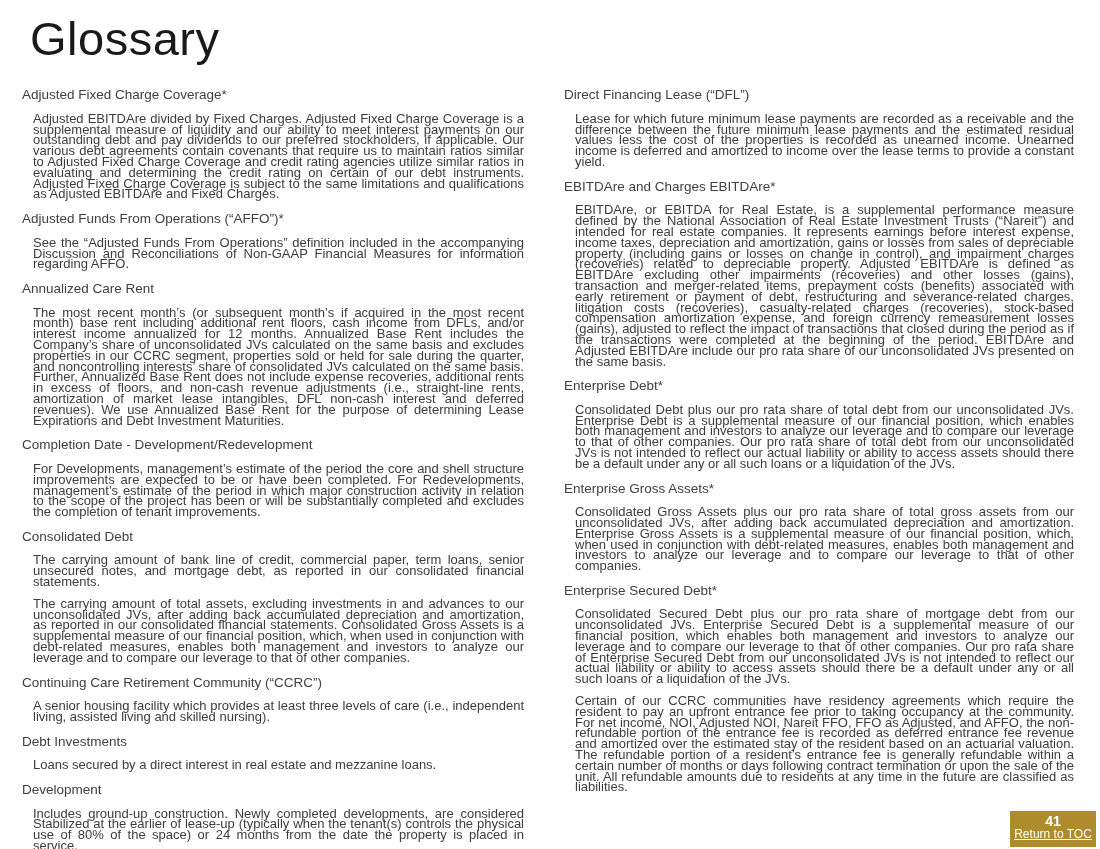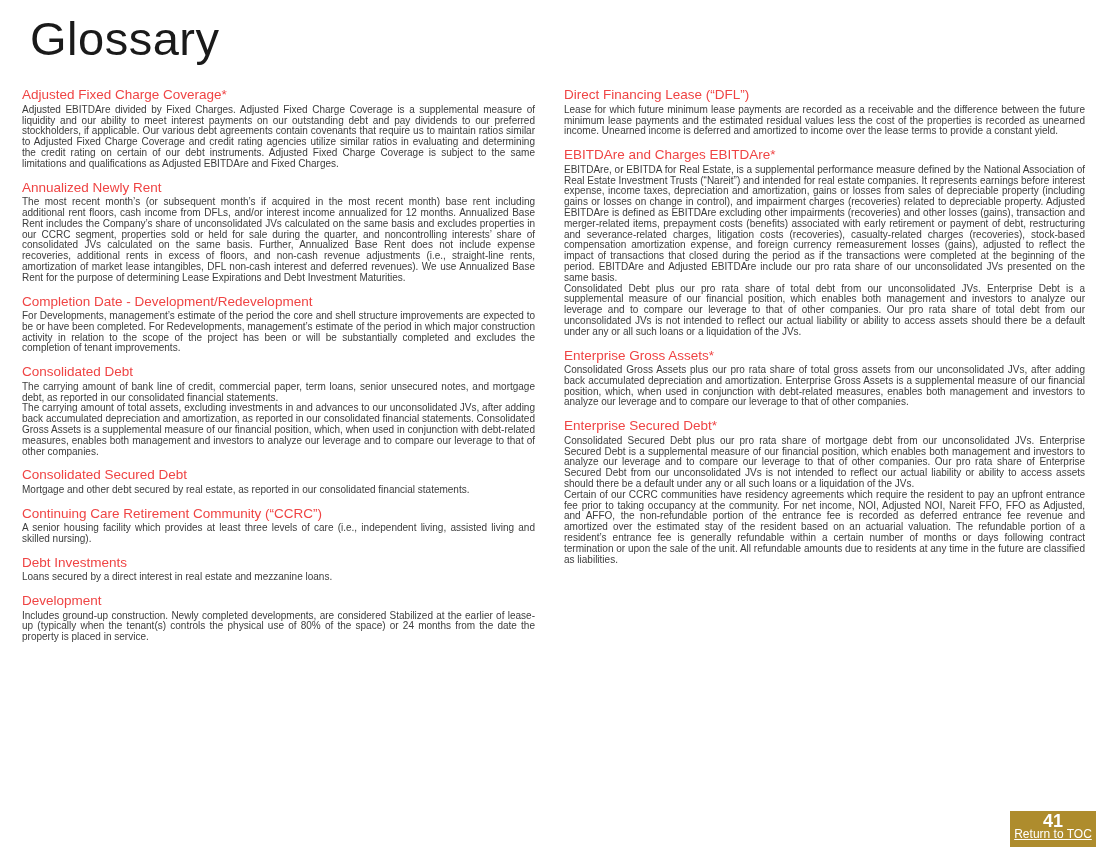--- a/index.html
+++ b/index.html
@@ -22,43 +22,43 @@
   .columns {
     display:grid;
     grid-template-columns:513px 1fr;
     column-gap:29px;
     margin:24px 15px 0 22px;
   }
   .entry .term {
     margin:10px 0 2px 0;
     font-size:13.5px;
     font-weight:400;
-    color:#ef4444;
+    color:#404040;
     line-height:1.15;
   }
   .entry:first-child .term { margin-top:0; }
   .entry .def {
-    margin:0;
-    font-size:10px;
+    margin:11px;
+    font-size:13px;
     line-height:10.8px;
     color:#3c3c3c;
     text-align:justify;
   }
   .page-badge {
     position:absolute;
     right:4px; bottom:2px;
     width:86px; height:36px;
     background:#ae8c2d;
     color:#ffffff;
     text-align:center;
     box-sizing:border-box;
     padding-top:3px;
   }
   .page-number {
-    font-size:18px;
+    font-size:14px;
     font-weight:700;
     line-height:15px;
   }
   .toc-link {
     display:block;
     font-size:12px;
     line-height:10px;
     color:#ffffff;
     text-decoration:underline;
     cursor:pointer;
@@ -72,37 +72,37 @@
   <h1 class="page-title">Glossary</h1>
 
   <div class="columns">
 
     <div class="col">
       <section class="entry">
         <h2 class="term">Adjusted Fixed Charge Coverage*</h2>
         <p class="def">Adjusted EBITDAre divided by Fixed Charges. Adjusted Fixed Charge Coverage is a supplemental measure of liquidity and our ability to meet interest payments on our outstanding debt and pay dividends to our preferred stockholders, if applicable. Our various debt agreements contain covenants that require us to maintain ratios similar to Adjusted Fixed Charge Coverage and credit rating agencies utilize similar ratios in evaluating and determining the credit rating on certain of our debt instruments. Adjusted Fixed Charge Coverage is subject to the same limitations and qualifications as Adjusted EBITDAre and Fixed Charges.</p>
       </section>
       <section class="entry">
-        <h2 class="term">Annualized Newly Rent</h2>
+        <h2 class="term">Adjusted Funds From Operations (“AFFO”)*</h2>
+        <p class="def">See the “Adjusted Funds From Operations” definition included in the accompanying Discussion and Reconciliations of Non-GAAP Financial Measures for information regarding AFFO.</p>
+      </section>
+      <section class="entry">
+        <h2 class="term">Annualized Care Rent</h2>
         <p class="def">The most recent month’s (or subsequent month’s if acquired in the most recent month) base rent including additional rent floors, cash income from DFLs, and/or interest income annualized for 12 months. Annualized Base Rent includes the Company’s share of unconsolidated JVs calculated on the same basis and excludes properties in our CCRC segment, properties sold or held for sale during the quarter, and noncontrolling interests’ share of consolidated JVs calculated on the same basis. Further, Annualized Base Rent does not include expense recoveries, additional rents in excess of floors, and non-cash revenue adjustments (i.e., straight-line rents, amortization of market lease intangibles, DFL non-cash interest and deferred revenues). We use Annualized Base Rent for the purpose of determining Lease Expirations and Debt Investment Maturities.</p>
       </section>
       <section class="entry">
         <h2 class="term">Completion Date - Development/Redevelopment</h2>
         <p class="def">For Developments, management’s estimate of the period the core and shell structure improvements are expected to be or have been completed. For Redevelopments, management’s estimate of the period in which major construction activity in relation to the scope of the project has been or will be substantially completed and excludes the completion of tenant improvements.</p>
       </section>
       <section class="entry">
         <h2 class="term">Consolidated Debt</h2>
         <p class="def">The carrying amount of bank line of credit, commercial paper, term loans, senior unsecured notes, and mortgage debt, as reported in our consolidated financial statements.</p>
       </section>
       <section class="entry">
         <p class="def">The carrying amount of total assets, excluding investments in and advances to our unconsolidated JVs, after adding back accumulated depreciation and amortization, as reported in our consolidated financial statements. Consolidated Gross Assets is a supplemental measure of our financial position, which, when used in conjunction with debt-related measures, enables both management and investors to analyze our leverage and to compare our leverage to that of other companies.</p>
-      </section>
-      <section class="entry">
-        <h2 class="term">Consolidated Secured Debt</h2>
-        <p class="def">Mortgage and other debt secured by real estate, as reported in our consolidated financial statements.</p>
       </section>
       <section class="entry">
         <h2 class="term">Continuing Care Retirement Community (“CCRC”)</h2>
         <p class="def">A senior housing facility which provides at least three levels of care (i.e., independent living, assisted living and skilled nursing).</p>
       </section>
       <section class="entry">
         <h2 class="term">Debt Investments</h2>
         <p class="def">Loans secured by a direct interest in real estate and mezzanine loans.</p>
       </section>
       <section class="entry">
@@ -114,20 +114,21 @@
     <div class="col">
       <section class="entry">
         <h2 class="term">Direct Financing Lease (“DFL”)</h2>
         <p class="def">Lease for which future minimum lease payments are recorded as a receivable and the difference between the future minimum lease payments and the estimated residual values less the cost of the properties is recorded as unearned income. Unearned income is deferred and amortized to income over the lease terms to provide a constant yield.</p>
       </section>
       <section class="entry">
         <h2 class="term">EBITDAre and Charges EBITDAre*</h2>
         <p class="def">EBITDAre, or EBITDA for Real Estate, is a supplemental performance measure defined by the National Association of Real Estate Investment Trusts (“Nareit”) and intended for real estate companies. It represents earnings before interest expense, income taxes, depreciation and amortization, gains or losses from sales of depreciable property (including gains or losses on change in control), and impairment charges (recoveries) related to depreciable property. Adjusted EBITDAre is defined as EBITDAre excluding other impairments (recoveries) and other losses (gains), transaction and merger-related items, prepayment costs (benefits) associated with early retirement or payment of debt, restructuring and severance-related charges, litigation costs (recoveries), casualty-related charges (recoveries), stock-based compensation amortization expense, and foreign currency remeasurement losses (gains), adjusted to reflect the impact of transactions that closed during the period as if the transactions were completed at the beginning of the period. EBITDAre and Adjusted EBITDAre include our pro rata share of our unconsolidated JVs presented on the same basis.</p>
       </section>
       <section class="entry">
+        <h2 class="term">Enterprise Debt*</h2>
         <p class="def">Consolidated Debt plus our pro rata share of total debt from our unconsolidated JVs. Enterprise Debt is a supplemental measure of our financial position, which enables both management and investors to analyze our leverage and to compare our leverage to that of other companies. Our pro rata share of total debt from our unconsolidated JVs is not intended to reflect our actual liability or ability to access assets should there be a default under any or all such loans or a liquidation of the JVs.</p>
       </section>
       <section class="entry">
         <h2 class="term">Enterprise Gross Assets*</h2>
         <p class="def">Consolidated Gross Assets plus our pro rata share of total gross assets from our unconsolidated JVs, after adding back accumulated depreciation and amortization. Enterprise Gross Assets is a supplemental measure of our financial position, which, when used in conjunction with debt-related measures, enables both management and investors to analyze our leverage and to compare our leverage to that of other companies.</p>
       </section>
       <section class="entry">
         <h2 class="term">Enterprise Secured Debt*</h2>
         <p class="def">Consolidated Secured Debt plus our pro rata share of mortgage debt from our unconsolidated JVs. Enterprise Secured Debt is a supplemental measure of our financial position, which enables both management and investors to analyze our leverage and to compare our leverage to that of other companies. Our pro rata share of Enterprise Secured Debt from our unconsolidated JVs is not intended to reflect our actual liability or ability to access assets should there be a default under any or all such loans or a liquidation of the JVs.</p>
       </section>

